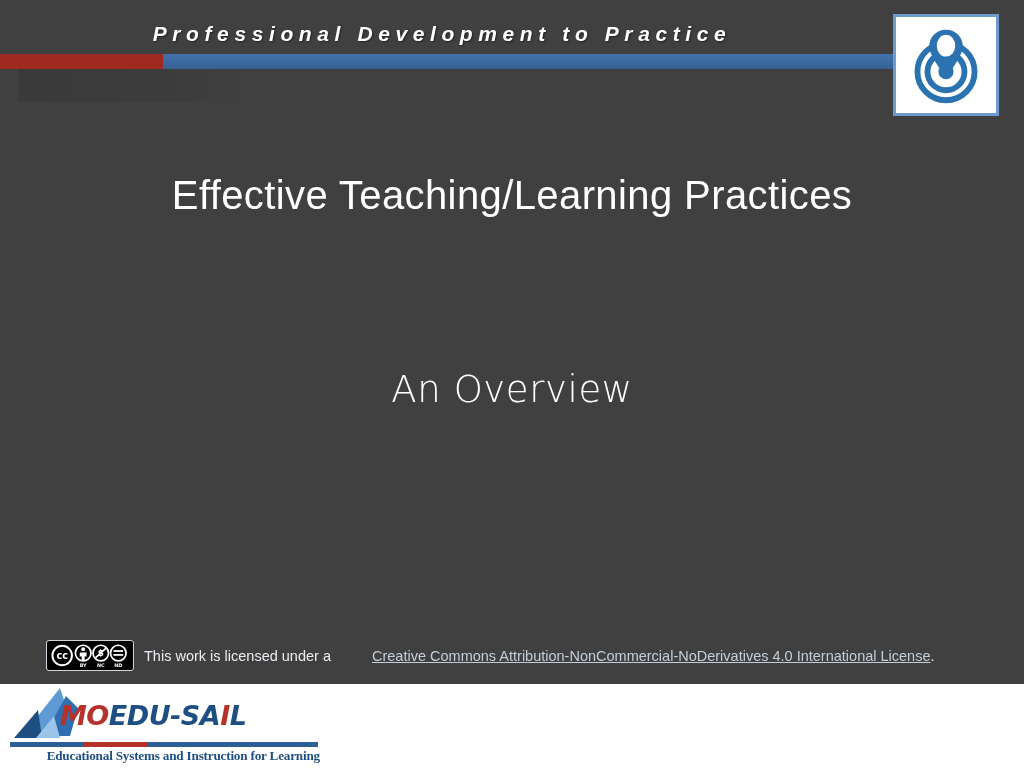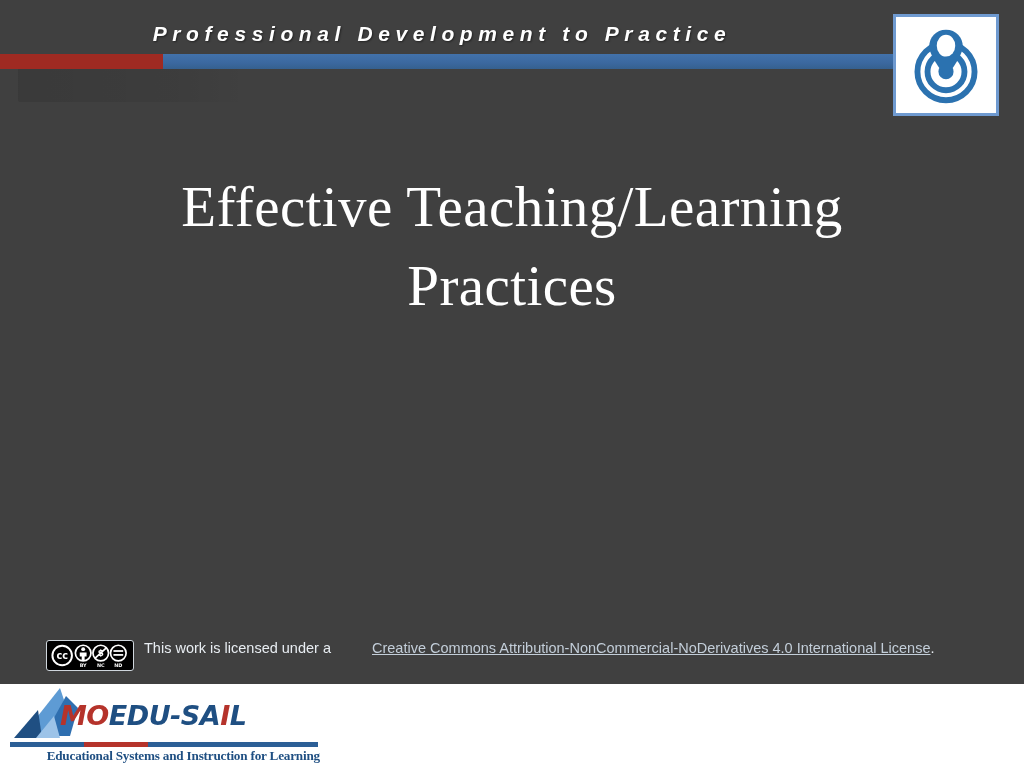--- a/index.html
+++ b/index.html
@@ -81,25 +81,25 @@
   
   .title-wrap {
     position: absolute;
     left: 112px;
     top: 168px;
     width: 800px;
     text-align: center;
   }
   .slide-title {
     color: #ffffff;
-    font-size: 57px;
+    font-size: 40px;
     line-height: 1.38;
     font-weight: 300;
     letter-spacing: 0.4px;
-    font-family: Liberation Serif, serif;
+    font-family: Liberation Sans, sans-serif;
     font-stretch: condensed;
   }
   .slide-subtitle {
     position: absolute;
     left: 112px;
     top: 368px;
     width: 800px;
     text-align: center;
     color: #ffffff;
     font-size: 37px;
@@ -107,21 +107,21 @@
     letter-spacing: 0.6px;
     font-family: "DejaVu Sans", sans-serif;
   }
 
   
   .license-row {
     position: absolute;
     left: 46px;
     top: 640px;
     display: flex;
-    align-items: flex-start;
+    align-items: center;
     gap: 10px;
   }
   .cc-badge {
     width: 88px;
     height: 31px;
     background: #000;
     border: 1px solid #cfd6dd;
     border-radius: 3px;
     display: flex;
     align-items: center;
@@ -237,20 +237,21 @@
         <path d="M50 8 C38 8 30 17 30 28 C30 40 50 64 50 64 C50 64 70 40 70 28 C70 17 62 8 50 8 Z" fill="#2b72b0"></path>
         <ellipse cx="50" cy="27" rx="11" ry="13" fill="#ffffff"></ellipse>
       </svg>
     </span>
   </div>
 
   <div class="title-wrap">
     <div class="slide-title">Effective Teaching/Learning Practices</div>
   </div>
 
+  <div class="slide-subtitle">An Overview</div>
 
   <div class="license-row">
     <span class="cc-badge">
       <svg width="84" height="27" viewBox="0 0 168 54">
         <rect width="168" height="54" fill="#000000"></rect>
 
         <circle cx="27" cy="27" r="20" fill="none" stroke="#ffffff" stroke-width="4"></circle>
         <text x="27" y="35" font-family="DejaVu Sans, sans-serif" font-size="20" font-weight="bold" fill="#ffffff" text-anchor="middle">cc</text>
 
         <circle cx="70" cy="22" r="16" fill="none" stroke="#ffffff" stroke-width="3.5"></circle>

